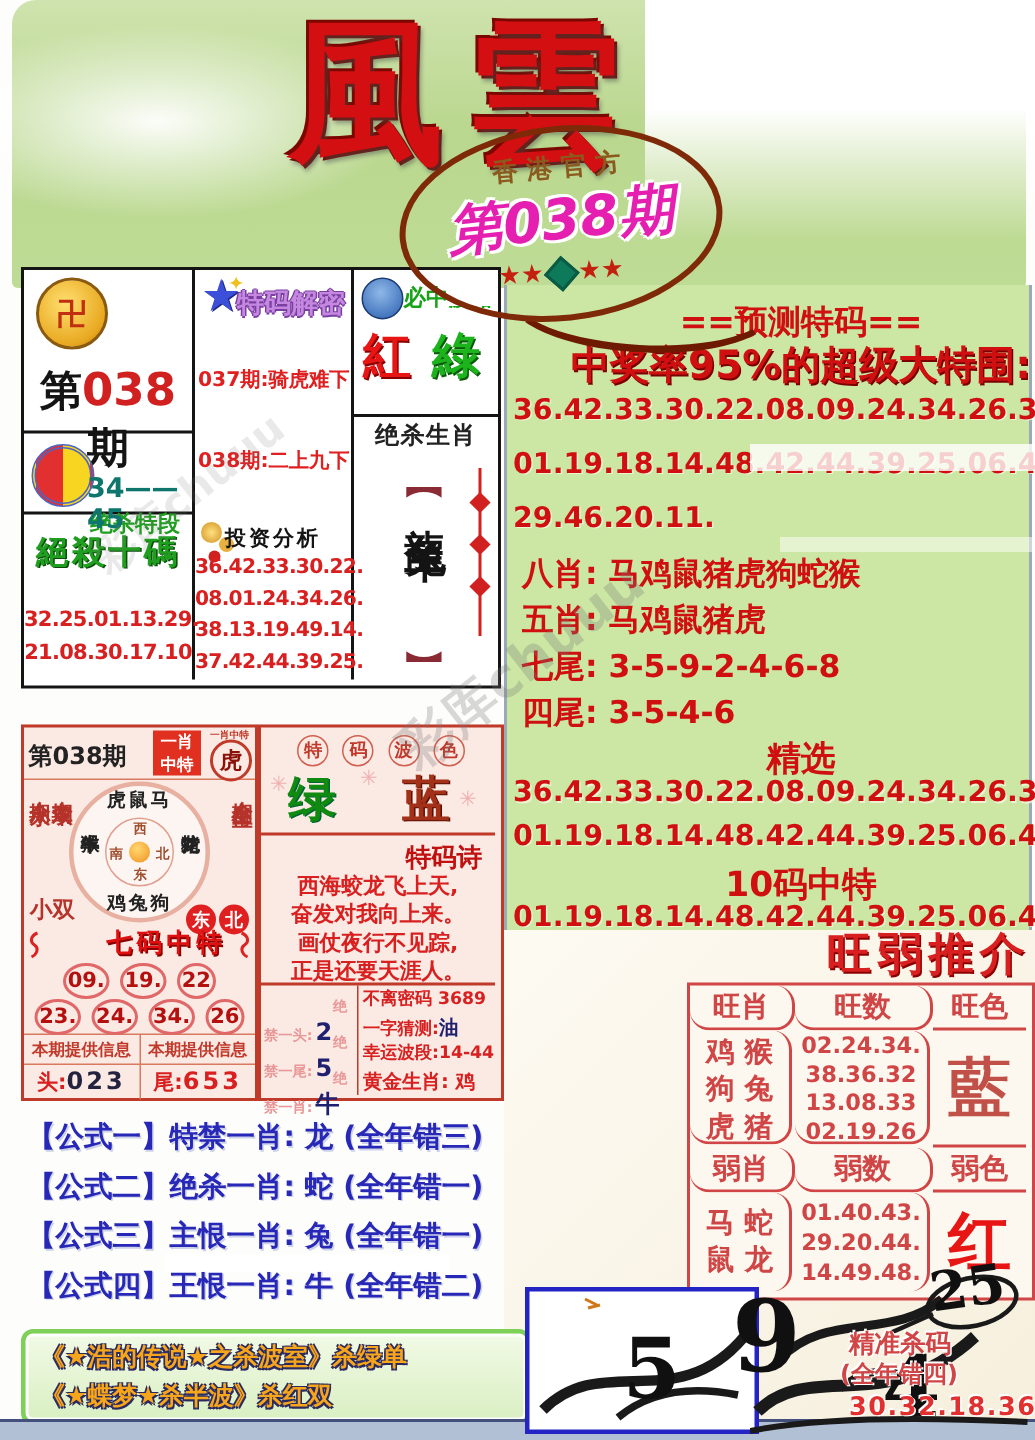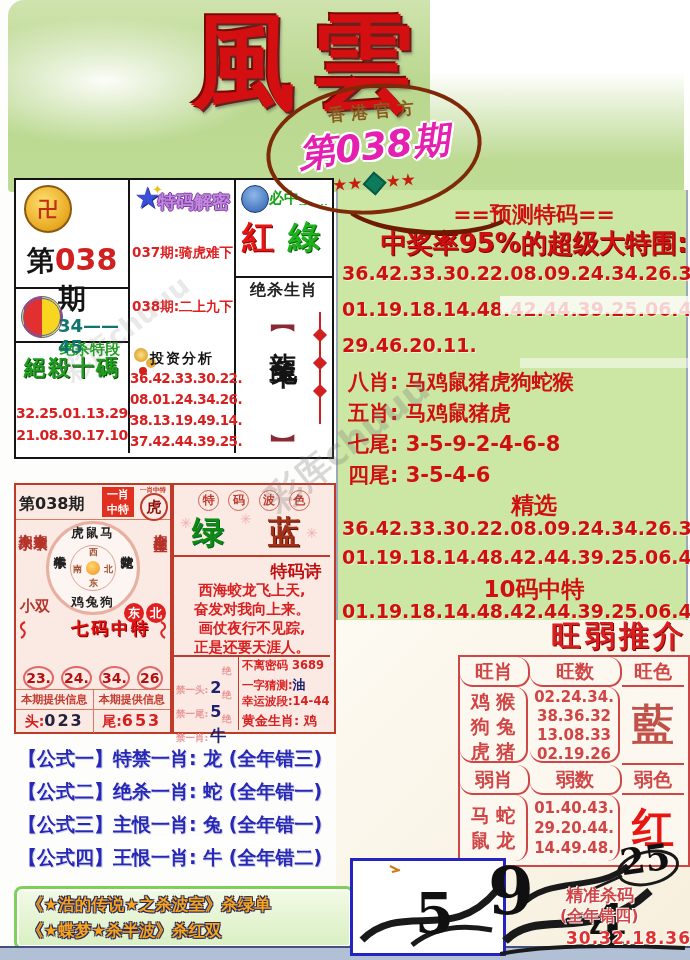--- a/index.html
+++ b/index.html
@@ -325,20 +325,25 @@
     </div>
     <div class="abs zbanner">
       <svg width="13" height="20" viewBox="0 0 13 20" style="vertical-align:middle;">
           <path d="M8,2 C3,4 3,8 6,10 C9,12 8,16 4,18" stroke="#d22" stroke-width="2" fill="none"></path>
         </svg>
       <span class="t">七码中特</span>
       <svg width="13" height="20" viewBox="0 0 13 20" style="vertical-align:middle;transform:scaleX(-1);">
           <path d="M8,2 C3,4 3,8 6,10 C9,12 8,16 4,18" stroke="#d22" stroke-width="2" fill="none"></path>
         </svg>
     </div>
+    <div class="abs znums" style="top:157px;">
+      <span>09.</span>
+      <span>19.</span>
+      <span>22</span>
+    </div>
     <div class="abs znums" style="top:181px;">
       <span>23.</span>
       <span>24.</span>
       <span>34.</span>
       <span>26</span>
     </div>
     <div class="abs zinfo">
       <div>本期提供信息</div>
       <div>本期提供信息</div>
     </div>

